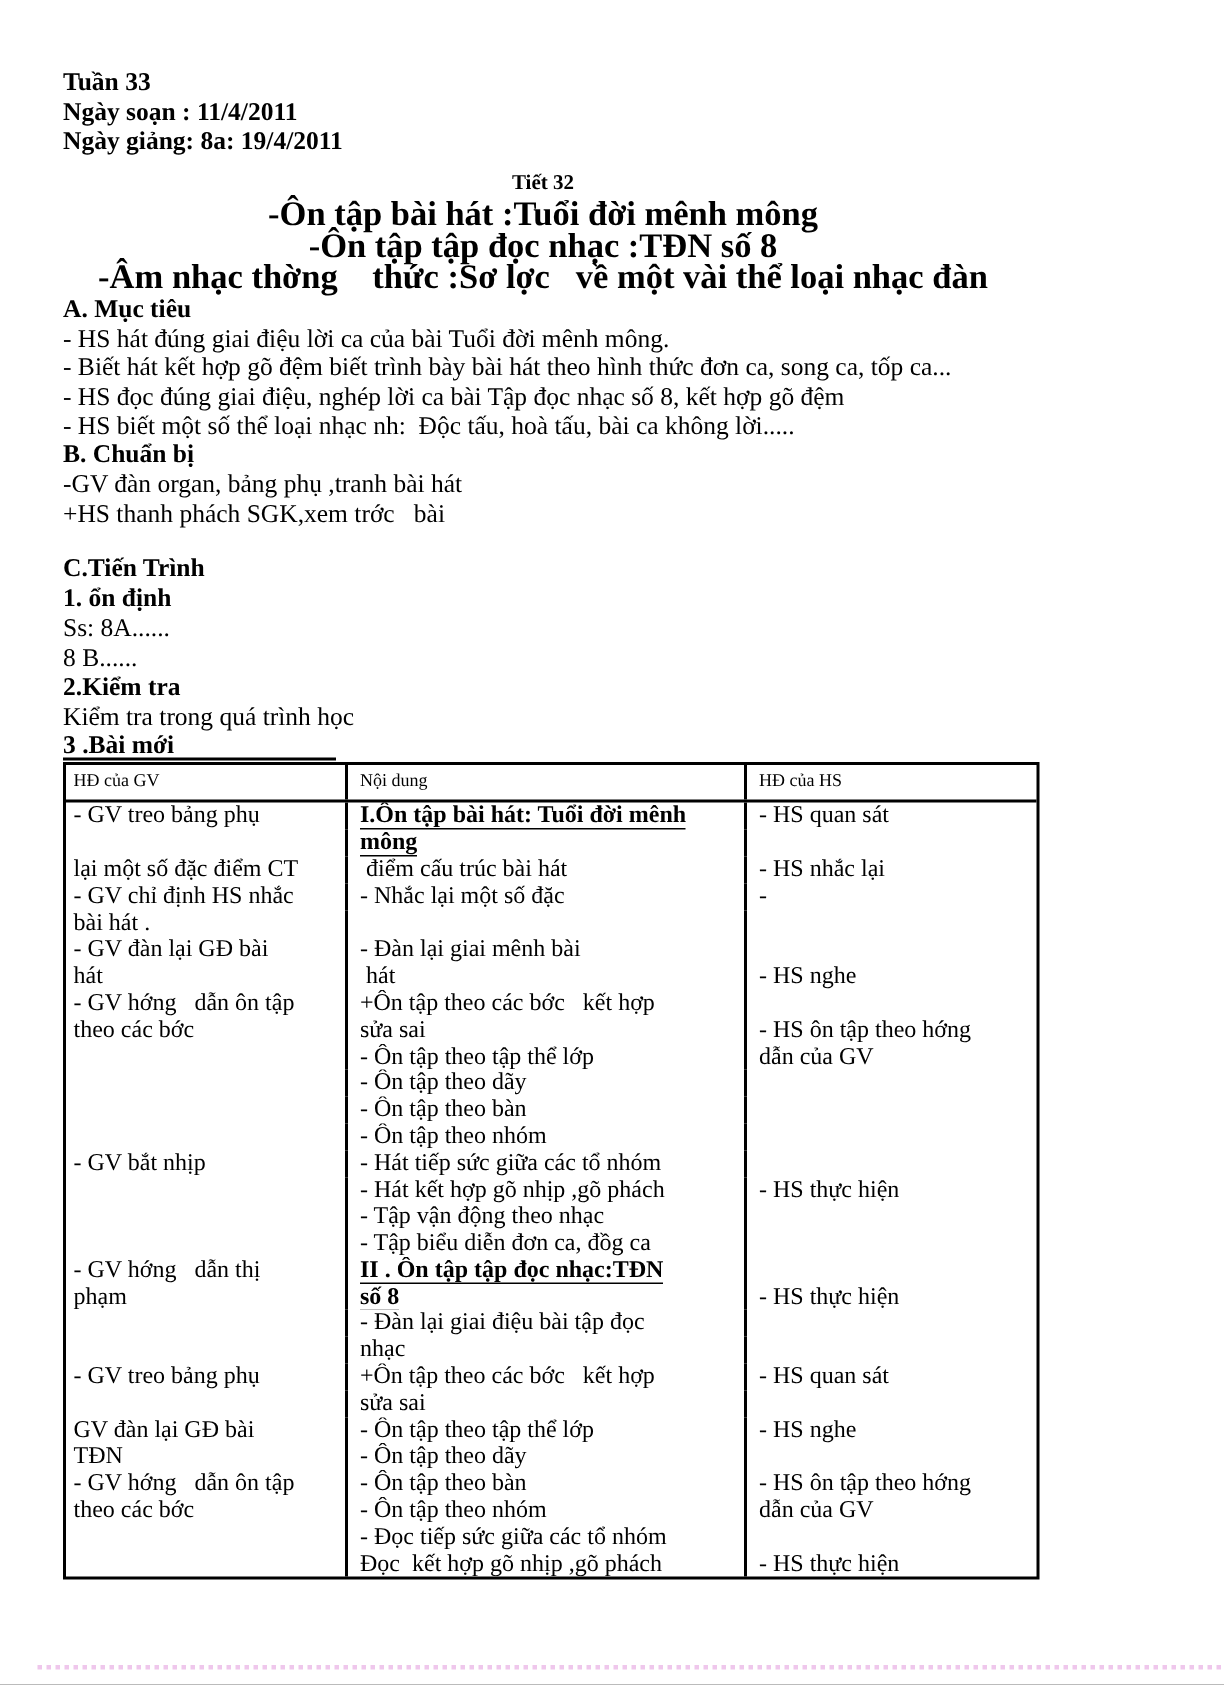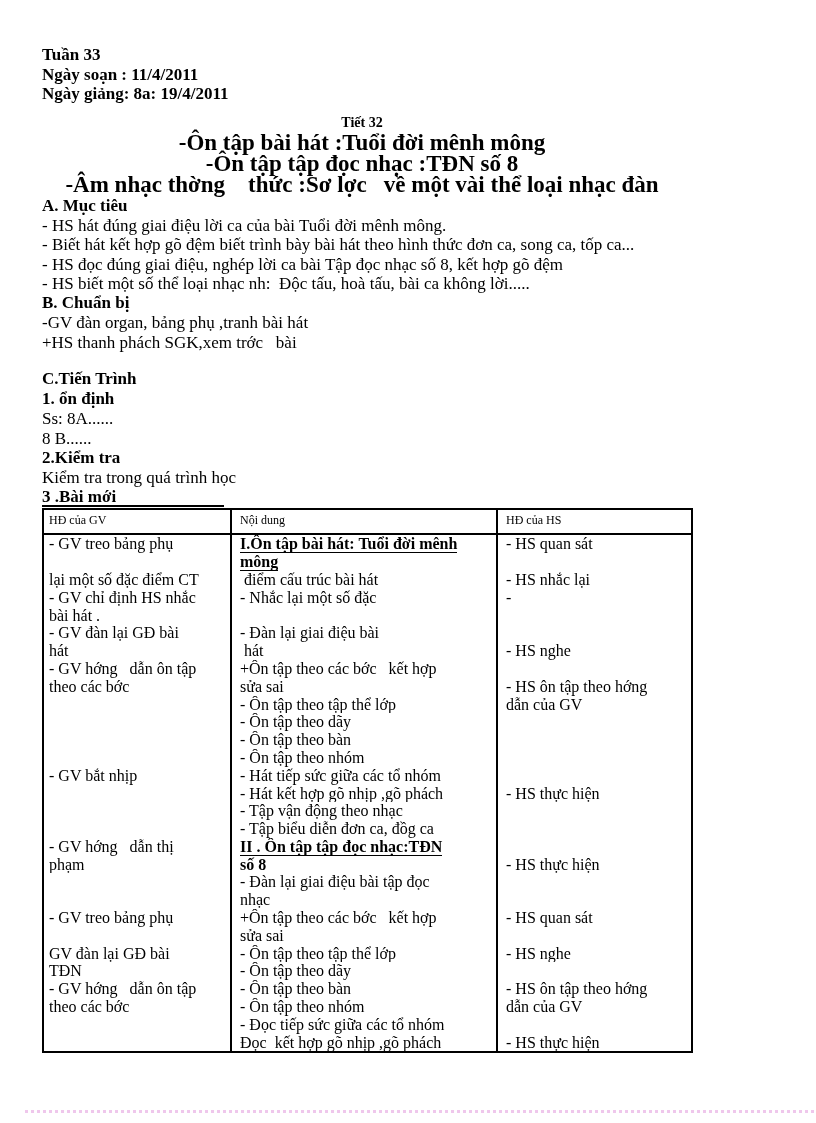--- a/index.html
+++ b/index.html
@@ -111,21 +111,21 @@
             <div class="cell cell2">- Nhắc lại một số đặc</div>
             <div class="cell cell3">-</div>
           </div>
           <div class="tline">
             <div class="cell cell1">bài hát .</div>
             <div class="cell cell2"></div>
             <div class="cell cell3"></div>
           </div>
           <div class="tline">
             <div class="cell cell1">- GV đàn lại GĐ bài</div>
-            <div class="cell cell2">- Đàn lại giai điệu bài</div>
+            <div class="cell cell2">- Đàn lại giai mênh bài</div>
             <div class="cell cell3"></div>
           </div>
           <div class="tline">
             <div class="cell cell1">hát</div>
             <div class="cell cell2"> hát</div>
             <div class="cell cell3">- HS nghe</div>
           </div>
           <div class="tline">
             <div class="cell cell1">- GV hớng   dẫn ôn tập</div>
             <div class="cell cell2">+Ôn tập theo các bớc   kết hợp</div>

